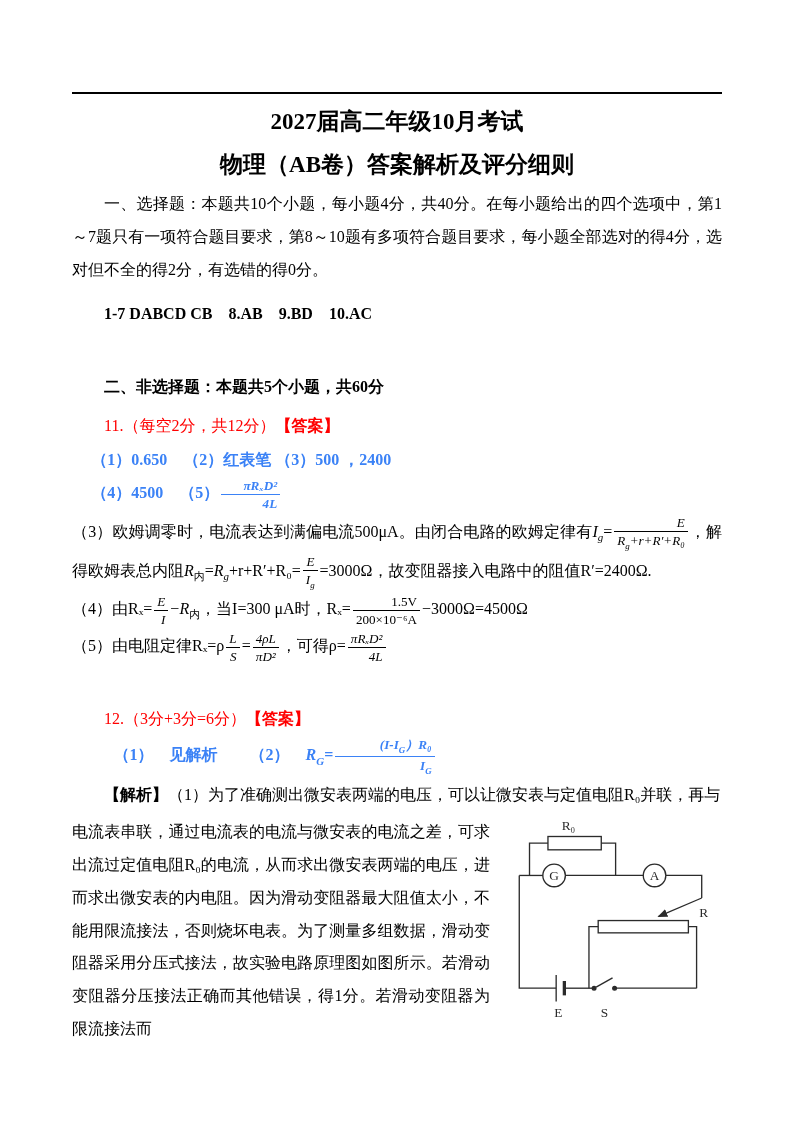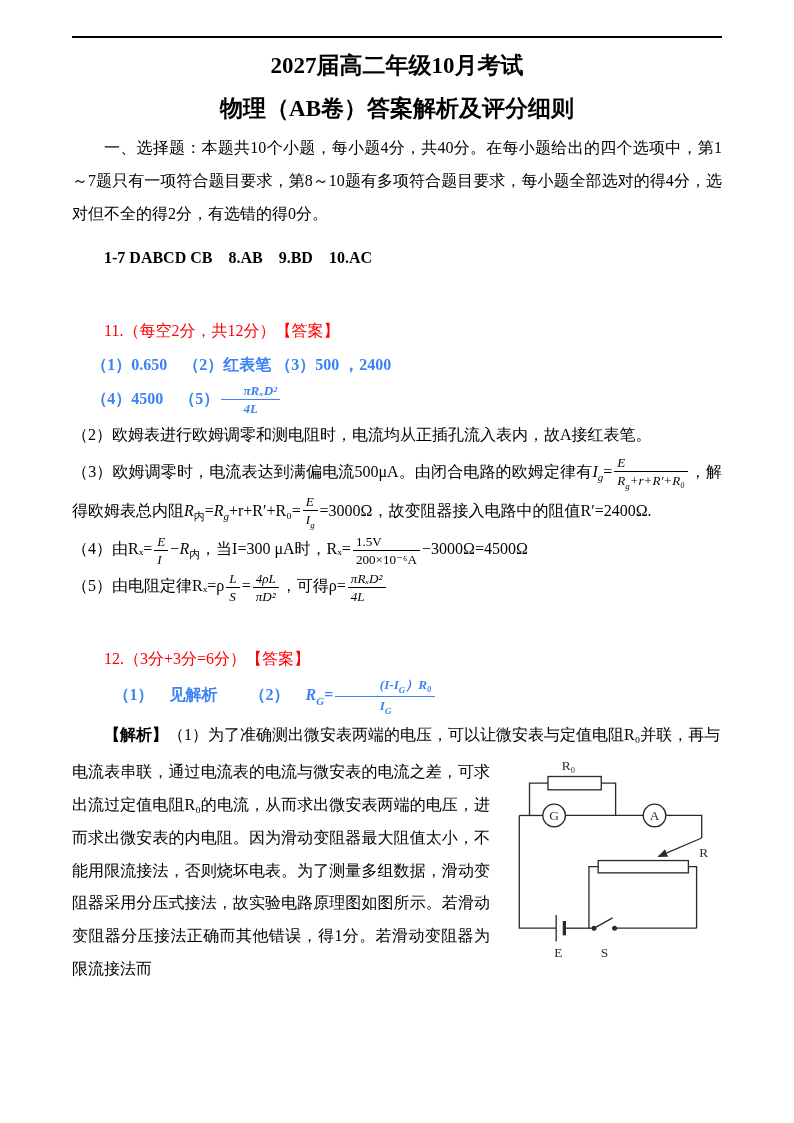--- a/index.html
+++ b/index.html
@@ -1,40 +1,40 @@
 <!DOCTYPE html>
 <html><head>
 <meta charset="utf-8">
 <style>
   html,body{margin:0;padding:0;background:#e8e8e8;}
   .page{
     width:794px;height:1123px;margin:0 auto;background:#ffffff;
-    box-sizing:border-box;padding:22px 72px 0 72px;overflow:hidden;
+    box-sizing:border-box;padding:78px 72px 0 72px;overflow:hidden;
     font-family:"Liberation Serif","DejaVu Serif",serif;
     font-size:16px;color:#000;
   }
   .toprule{border-top:2.5px solid #000;margin:14px 0 4px 0;}
   .title,.subtitle{
     text-align:center;font-weight:bold;font-size:23px;margin:12px 0 8px 0;
   }
   p{margin:0;}
   .intro{font-weight:normal;text-indent:2em;line-height:2.05;text-align:justify;margin-top:6px;}
   .choices{font-weight:bold;text-indent:2em;line-height:2.05;margin:12px 0 40px 0;}
   .sec2{font-weight:bold;text-indent:2em;line-height:2.05;margin-bottom:6px;}
   .qhead{color:#FF0000;text-indent:2em;line-height:2.05;}
-  .qhead .anslbl{font-weight:normal;}
+  .qhead .anslbl{font-weight:bold;}
   .redans{color:#3b82f6;font-weight:bold;text-indent:1.2em;line-height:2.1;}
   .redans12{text-indent:2.6em;}
   .sol{line-height:2.05;text-align:justify;margin:2px 0;}
   .ind{text-indent:2em;}
   .lbl{font-weight:bold;}
   .v{font-style:italic;font-family:"Liberation Serif","DejaVu Serif",serif;}
   sub{font-size:0.68em;}
   .frac{
-    display:inline-block;text-align:left;vertical-align:middle;
+    display:inline-block;text-align:right;vertical-align:middle;
     font-size:0.82em;line-height:1.3;margin:0 2px;font-style:italic;
   }
   .frac.up{font-style:normal;}
   .frac .fn{display:block;border-bottom:1px solid currentColor;padding:0 3px;}
   .frac .fd{display:block;padding:0 3px;}
   .q12head{margin-top:38px;}
   .solwrap{overflow:hidden;}
   .fig{float:right;width:222px;margin:2px 0 4px 10px;}
   .fig svg{display:block;}
   .figtext{font-size:13px;fill:#2b2b2b;font-family:"Liberation Serif","DejaVu Serif",serif;}
@@ -45,29 +45,29 @@
 <div class="page">
 
   <div class="toprule"></div>
 
   <div class="title">2027届高二年级10月考试</div>
   <div class="subtitle">物理（AB卷）答案解析及评分细则</div>
 
   <p class="intro">一、选择题：本题共10个小题，每小题4分，共40分。在每小题给出的四个选项中，第1～7题只有一项符合题目要求，第8～10题有多项符合题目要求，每小题全部选对的得4分，选对但不全的得2分，有选错的得0分。</p>
   <p class="choices">1-7 DABCD CB　8.AB　9.BD　10.AC</p>
 
+  <p class="sec2">二、非选择题：本题共5个小题，共60分</p>
 
   <p class="qhead"><span>11.（每空2分，共12分）</span><span class="anslbl">【答案】</span></p>
 
   <p class="redans">（1）0.650　（2）红表笔 （3）500 ，2400</p>
 
   <p class="redans"><span>（4）4500　（5）</span><span class="frac"><span class="fn">πRₓD²</span><span class="fd">4L</span></span></p>
 
 
-  <p class="sol">（2）欧姆表进行欧姆调零和测电阻时，电流均从正插孔流入表内，故A接红表笔。</p>
 
   <p class="sol"><span>（3）欧姆调零时，电流表达到满偏电流500μA。由闭合电路的欧姆定律有</span><span class="v">I</span><sub class="v">g</sub><span>=</span><span class="frac"><span class="fn">E</span><span class="fd"><span class="v">R</span><sub class="v">g</sub><span>+r+R′+R₀</span></span></span><span>，解得欧姆表总内阻</span><span class="v">R</span><sub>内</sub><span>=</span><span class="v">R</span><sub class="v">g</sub><span>+r+R′+R₀=</span><span class="frac"><span class="fn">E</span><span class="fd"><span class="v">I</span><sub class="v">g</sub></span></span><span>=3000Ω，故变阻器接入电路中的阻值R′=2400Ω.</span></p>
 
   <p class="sol"><span>（4）由Rₓ=</span><span class="frac"><span class="fn">E</span><span class="fd">I</span></span><span>−</span><span class="v">R</span><sub>内</sub><span>，当I=300 μA时，Rₓ=</span><span class="frac up"><span class="fn">1.5V</span><span class="fd">200×10⁻⁶A</span></span><span>−3000Ω=4500Ω</span></p>
 
   <p class="sol"><span>（5）由电阻定律Rₓ=ρ</span><span class="frac"><span class="fn">L</span><span class="fd">S</span></span><span>=</span><span class="frac"><span class="fn">4ρL</span><span class="fd">πD²</span></span><span>，可得ρ=</span><span class="frac"><span class="fn">πRₓD²</span><span class="fd">4L</span></span></p>
 
   <p class="qhead q12head"><span>12.（3分+3分=6分）</span><span class="anslbl">【答案】</span></p>
 
   <p class="redans redans12"><span>（1）　见解析　　（2）　</span><span class="v">R</span><sub class="v">G</sub><span>=</span><span class="frac"><span class="fn"><span class="v">(I-I</span><sub class="v">G</sub><span class="v">）R₀</span></span><span class="fd"><span class="v">I</span><sub class="v">G</sub></span></span></p>

